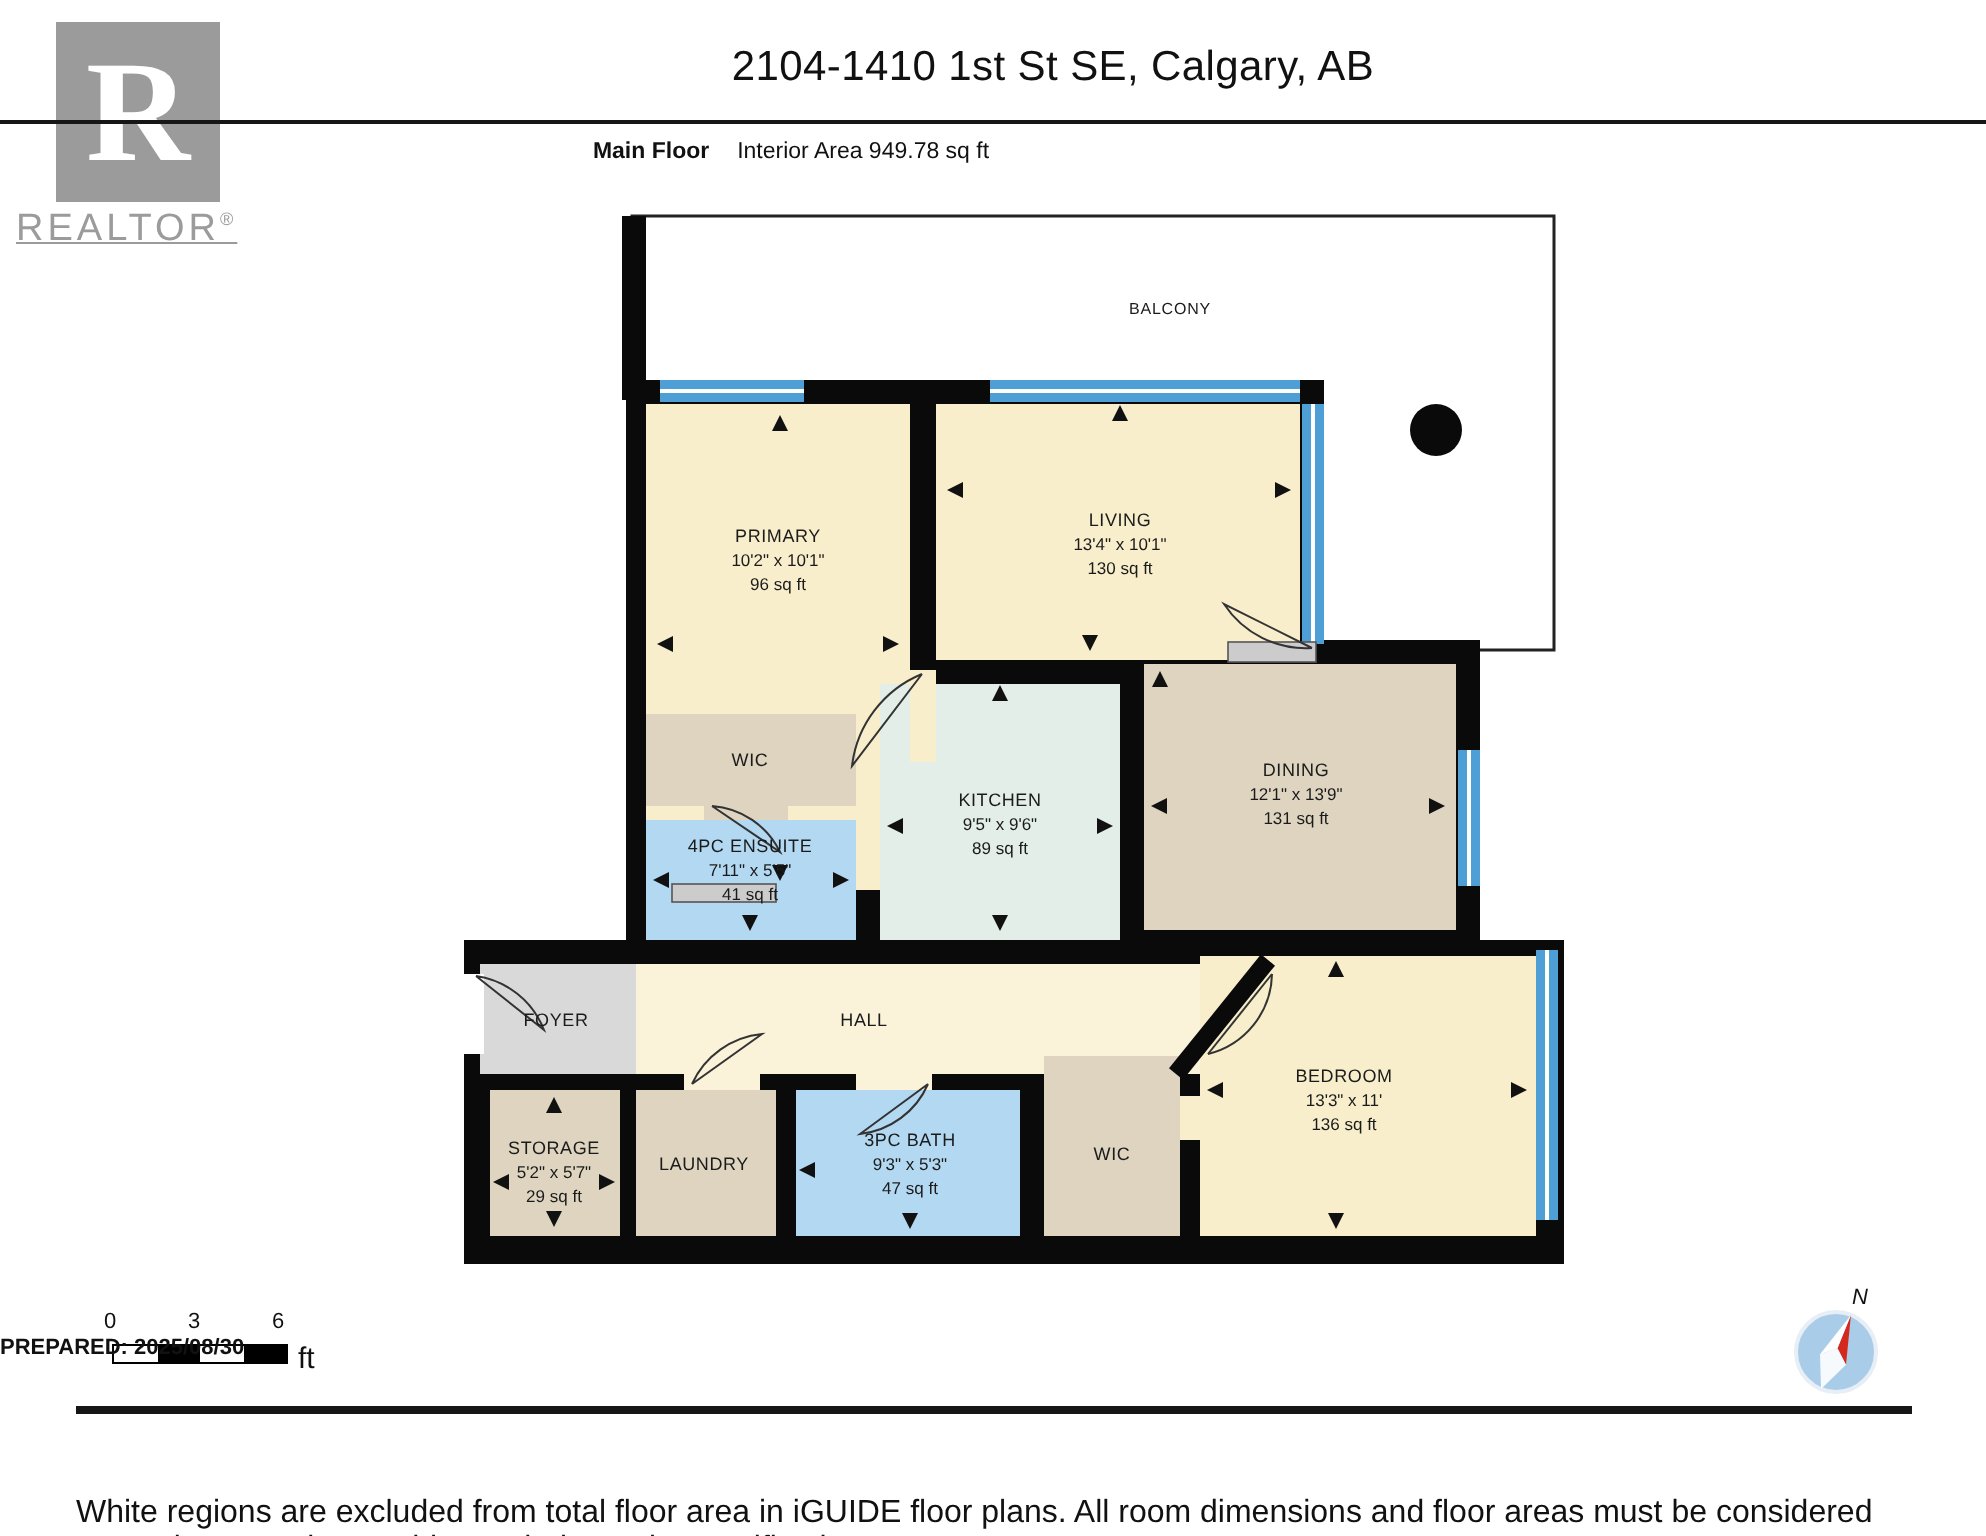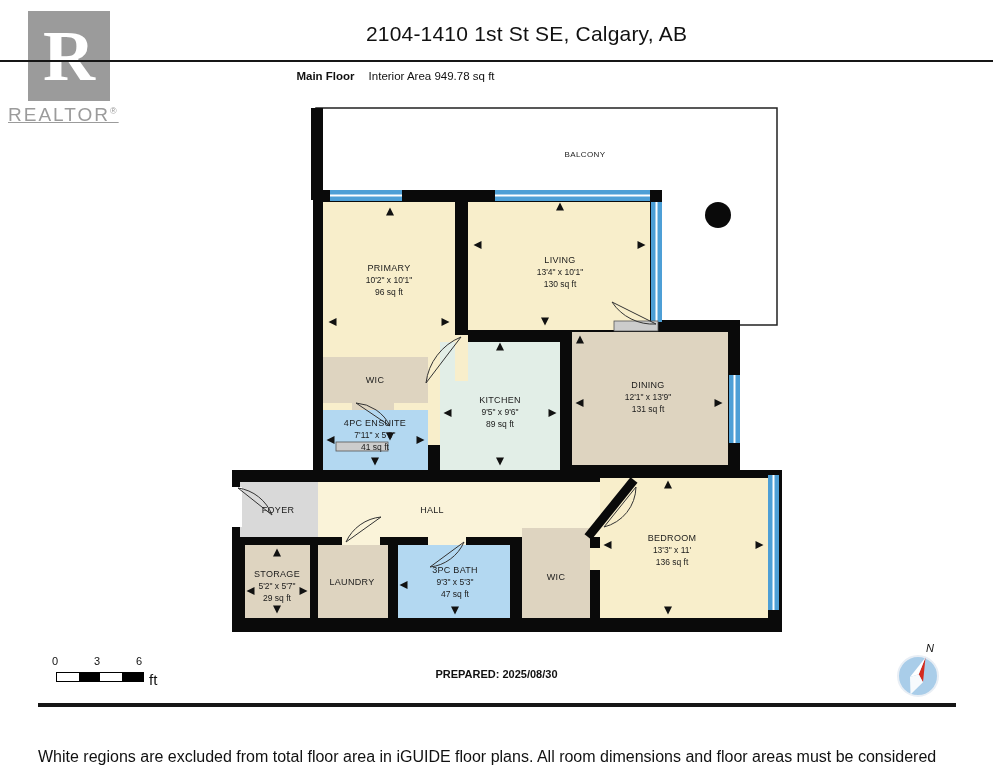--- a/index.html
+++ b/index.html
@@ -26,21 +26,21 @@
   .nm{font-size:9px;letter-spacing:.3px;}
   .dm{font-size:8.5px;}
   .bal{font-size:8px;letter-spacing:.4px;}
 
   
   .scale{left:52px;top:655px;width:120px;height:40px;font-size:11px;}
   .scale .num{position:absolute;top:0;}
   .scale .bar{position:absolute;top:17px;left:4px;width:86px;height:8px;border:1px solid #000;display:flex;}
   .scale .seg{flex:1 1 auto;}
   .scale .unit{position:absolute;top:16px;left:97px;font-size:15px;}
-  .prepared{left:0;top:668px;width:993px;text-align:center;font-size:11px;font-weight:600;}
+  .prepared{left:0;top:668px;width:993px;font-size:11px;font-weight:600;}
   .compass{left:886px;top:638px;}
   .footer-rule{left:38px;top:703px;width:918px;height:4px;background:#161616;}
   .disclaimer{left:38px;top:712px;width:930px;font-size:16px;margin-top:36px;}
 </style>
 </head>
 <body>
 
 <div class="page">
 
   <div class="abs logo-box">

